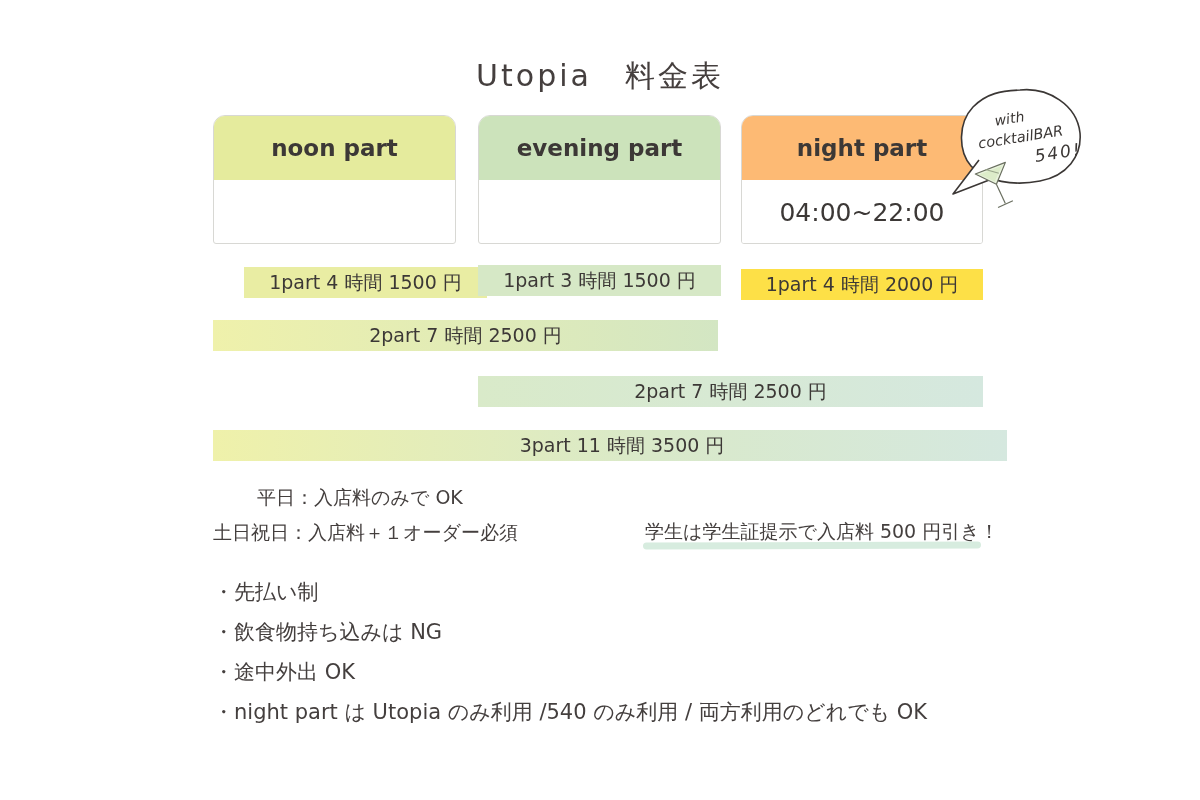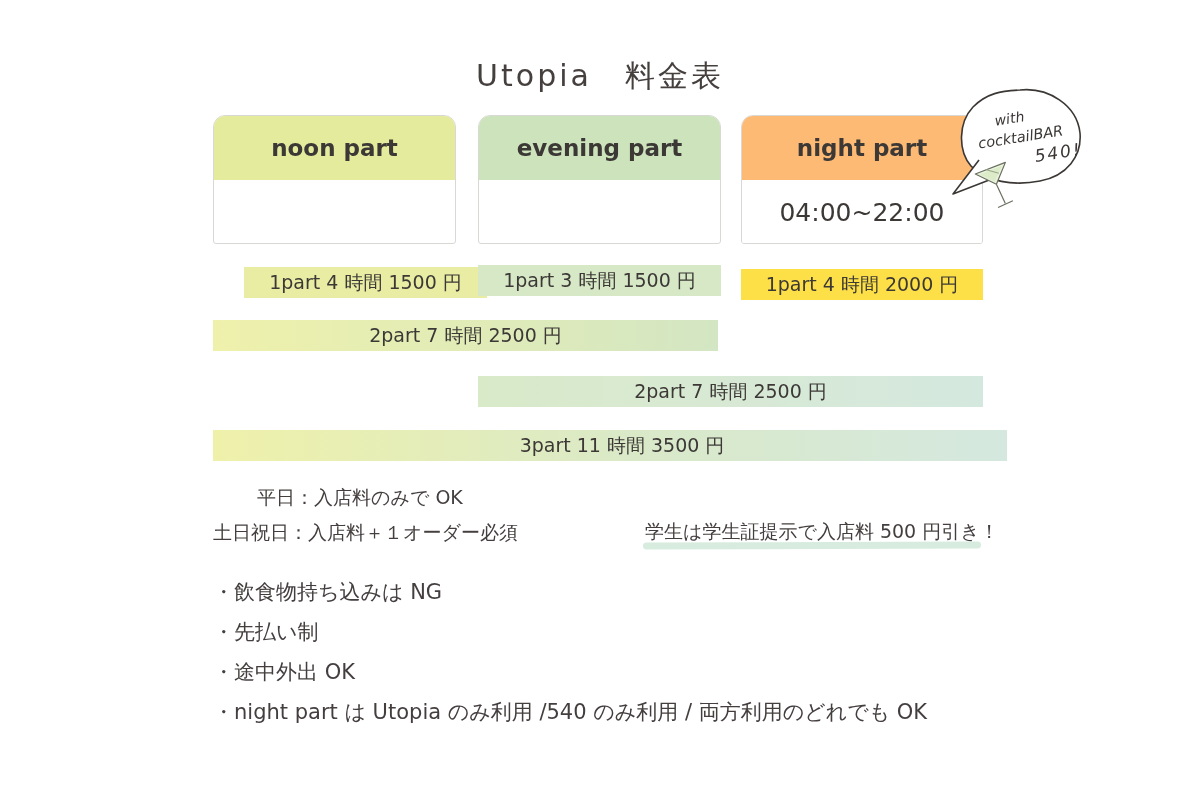--- a/index.html
+++ b/index.html
@@ -70,22 +70,22 @@
   <div class="bar bar-2a">2part 7 時間 2500 円</div>
   <div class="bar bar-2b">2part 7 時間 2500 円</div>
   <div class="bar bar-3">3part 11 時間 3500 円</div>
 
   <div class="note note-weekday">平日：入店料のみで OK</div>
   <div class="note note-weekend">土日祝日：入店料＋１オーダー必須</div>
   <div class="student-underline"></div>
   <div class="note note-student">学生は学生証提示で入店料 500 円引き！</div>
 
   <div class="rules">
+    <div class="rule">・先払い制</div>
     <div class="rule">・飲食物持ち込みは NG</div>
-    <div class="rule">・先払い制</div>
     <div class="rule">・途中外出 OK</div>
     <div class="rule">・night part は Utopia のみ利用 /540 のみ利用 / 両方利用のどれでも OK</div>
   </div>
 
   <div class="bubble-wrap">
     <svg width="150" height="150" viewBox="0 0 150 150">
 
       <path d="M 75 12 C 103 9, 132 27, 135 55 C 137 78, 122 98, 95 103 C 70 108, 40 104, 26 88 C 13 73, 13 45, 28 29 C 42 15, 56 13, 75 12 Z" fill="#ffffff" stroke="#3b3735" stroke-width="1.6"></path>
 
       <path d="M 34 82 L 8 116 L 52 99" fill="#ffffff" stroke="#3b3735" stroke-width="1.6" stroke-linejoin="round"></path>

